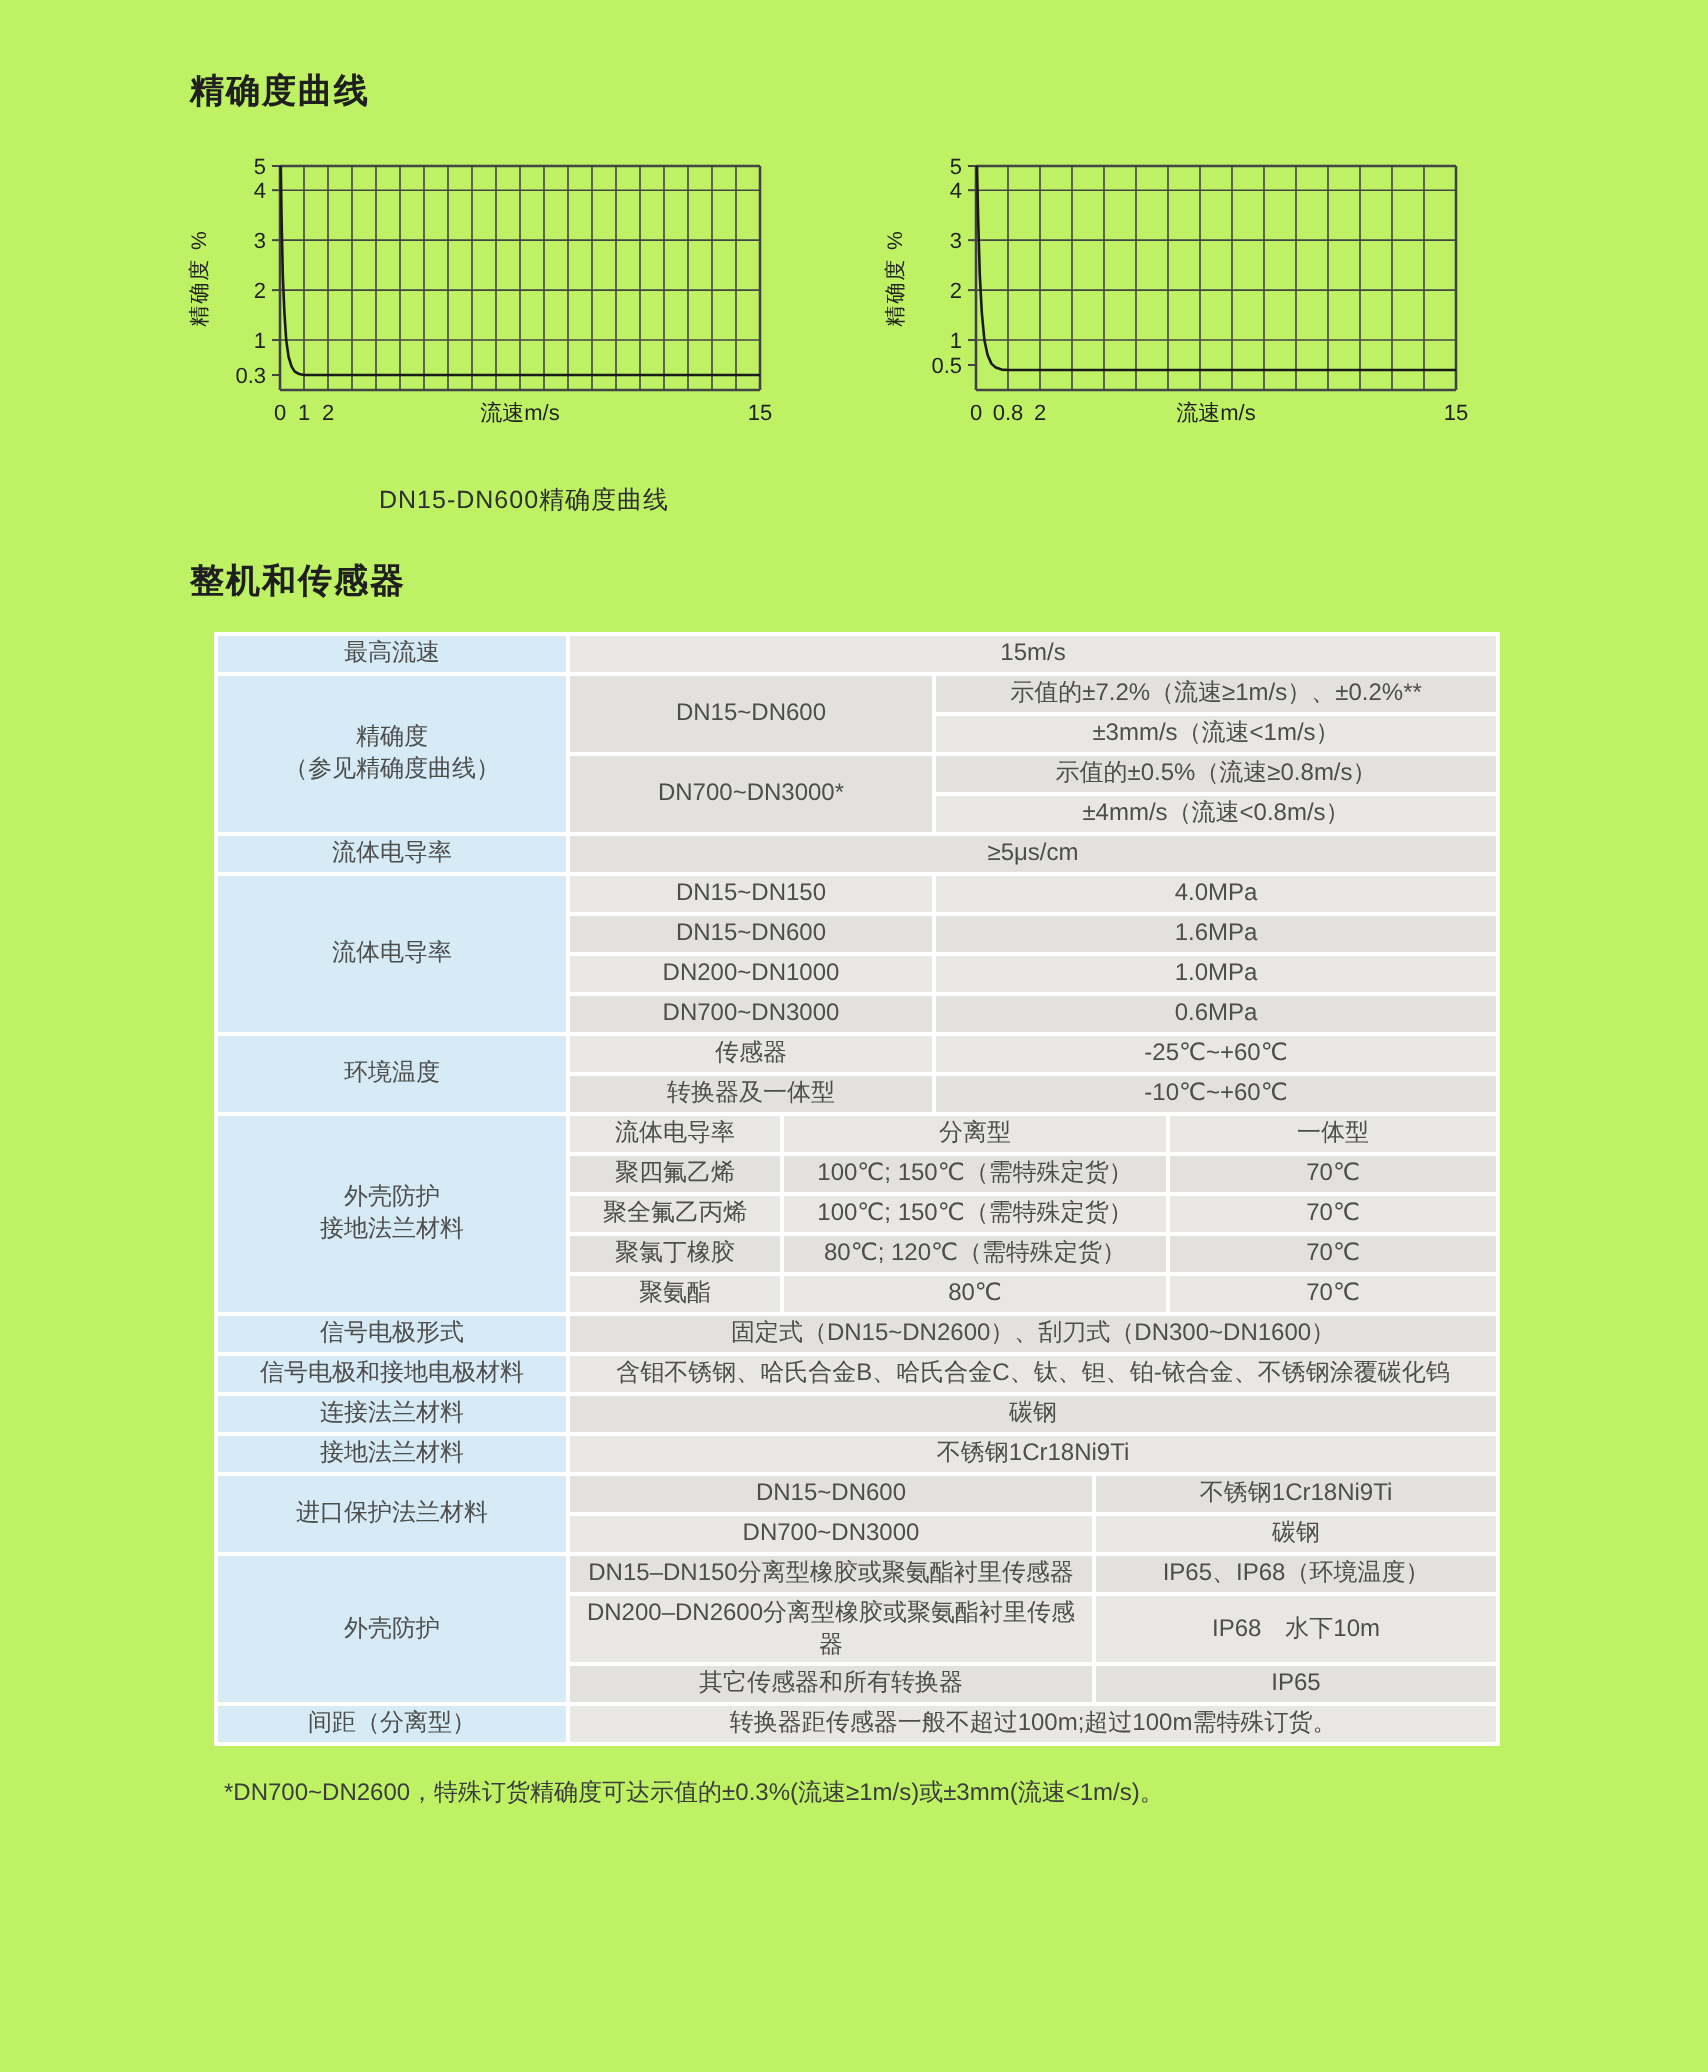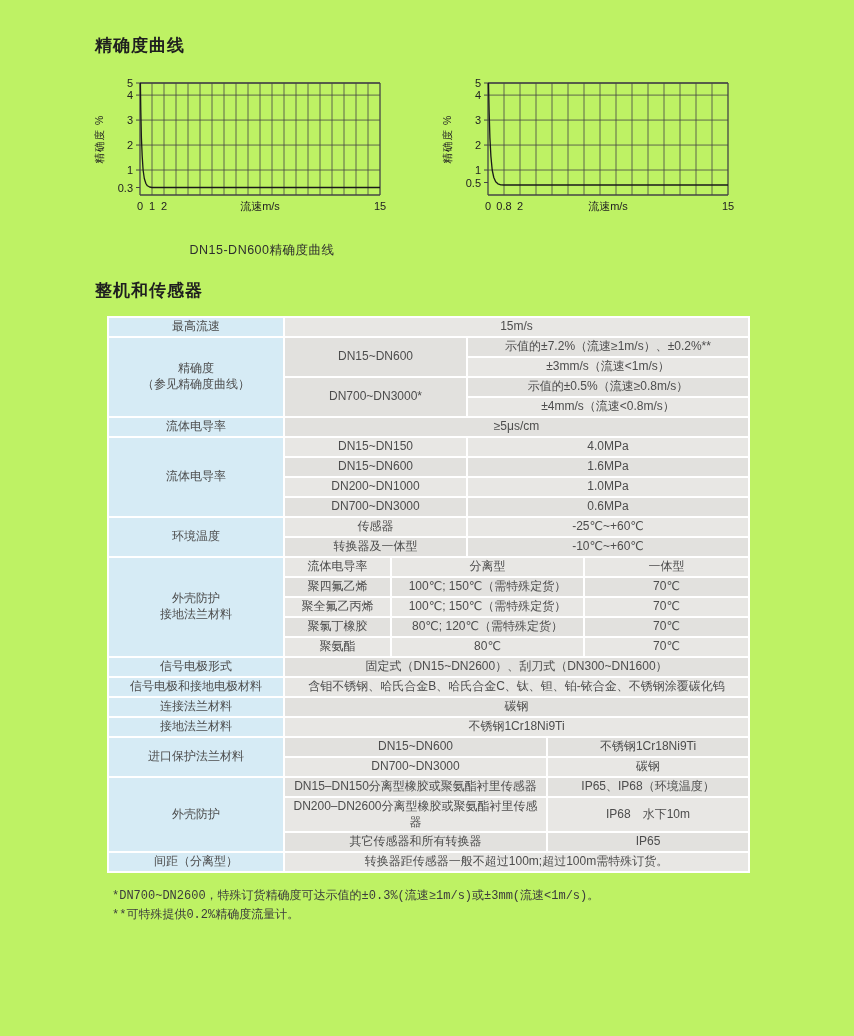--- a/index.html
+++ b/index.html
@@ -20,21 +20,21 @@
   .charts-row{display:flex;gap:34px;margin:18px 0 0 90px;}
   .chart-block{display:flex;flex-direction:column;}
   .chart-svg{display:block;width:314px;height:152px;}
   .chart-caption{width:240px;margin:15px 0 0 52px;text-align:center;font-size:12.5px;color:#2e2e2e;letter-spacing:0.5px;}
   .section-title.second{margin-top:20px;}
   table.spec{border-collapse:collapse;margin:14px 0 0 107px;width:641px;table-layout:fixed;font-size:12px;}
   table.spec td{border:2px solid #ffffff;text-align:center;vertical-align:middle;height:20px;padding:1px 4px;line-height:1.3;color:var(--table-text);}
   td.lbl{background:var(--label-cell);color:var(--label-text);}
   td.dat{background:var(--data-cell);}
   tr:nth-child(even) td.dat{background:var(--data-cell-alt);}
-  .footnotes{margin:14px 0 6px 112px;font-size:12px;color:#3c3c3c;line-height:1.6;font-family:Liberation Mono, monospace;}
+  .footnotes{margin:14px 0 6px 112px;font-size:12px;color:#3c3c3c;line-height:1.6;}
 </style>
 </head>
 <body>
 
 <div class="page">
 
   <div class="section-title">精确度曲线</div>
 
   <div class="charts-row">
     <div class="chart-block">
@@ -270,16 +270,15 @@
       </tr>
       <tr>
         <td class="lbl">间距（分离型）</td>
         <td class="dat" colspan="5">转换器距传感器一般不超过100m;超过100m需特殊订货。</td>
       </tr>
     </tbody>
   </table>
 
   <div class="footnotes">
     <div>*DN700~DN2600，特殊订货精确度可达示值的±0.3%(流速≥1m/s)或±3mm(流速&lt;1m/s)。</div>
-    <div>**可特殊提供0.2%精确度流量计。</div>
   </div>
 
 </div>
 
 </body></html>

